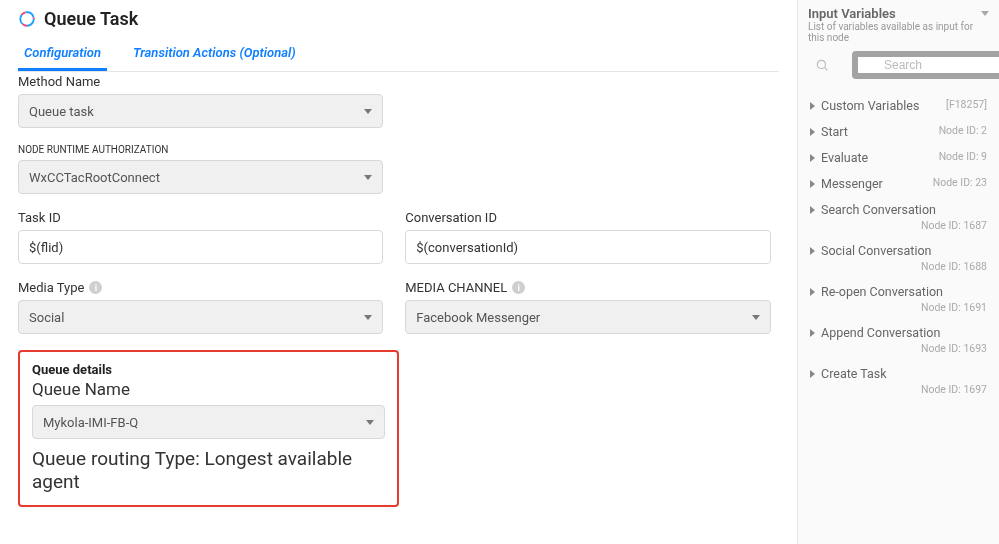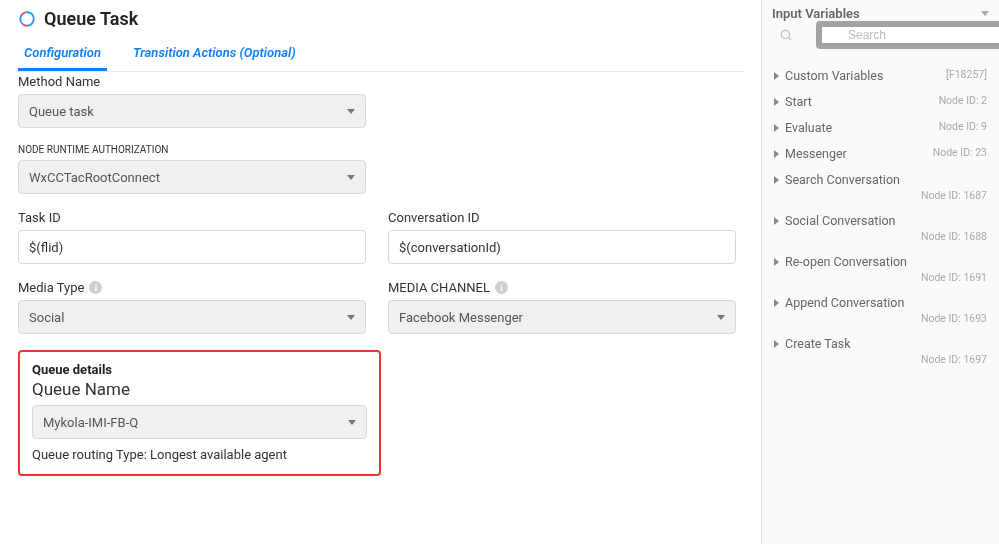--- a/index.html
+++ b/index.html
@@ -109,26 +109,26 @@
     color: #222;
   }
   .queue-sub {
     font-size: 17px;
     color: #333;
     margin-top: 2px;
     margin-bottom: 6px;
   }
   .routing-type {
     margin-top: 8px;
-    font-size: 13px;
+    font-size: 19px;
     color: #333;
   }
   
   .sidebar {
-    width: 238px;
+    width: 202px;
     border-left: 1px solid #e6e6e6;
     background: #fafafa;
     padding: 6px 10px 20px 10px;
     display:flex;
     flex-direction:column;
   }
   .side-header {
     display:flex; align-items:flex-start; justify-content:space-between;
   }
   .side-title {
@@ -291,20 +291,21 @@
       <span>Longest available agent</span>
     </div>
   </div>
 
 </div>
 
 <div class="sidebar">
   <div class="side-header">
     <div>
       <div class="side-title">Input Variables</div>
+      <div class="side-sub">List of variables available as input for this node</div>
     </div>
     <div class="side-caret"></div>
   </div>
 
   <div class="search-wrap">
     <svg class="search-icon-svg" viewBox="0 0 24 24" fill="none" stroke="currentColor" stroke-width="2">
       <circle cx="11" cy="11" r="7"></circle>
       <line x1="21" y1="21" x2="16.65" y2="16.65"></line>
     </svg>
     <input class="search-input" placeholder="Search" style="">

